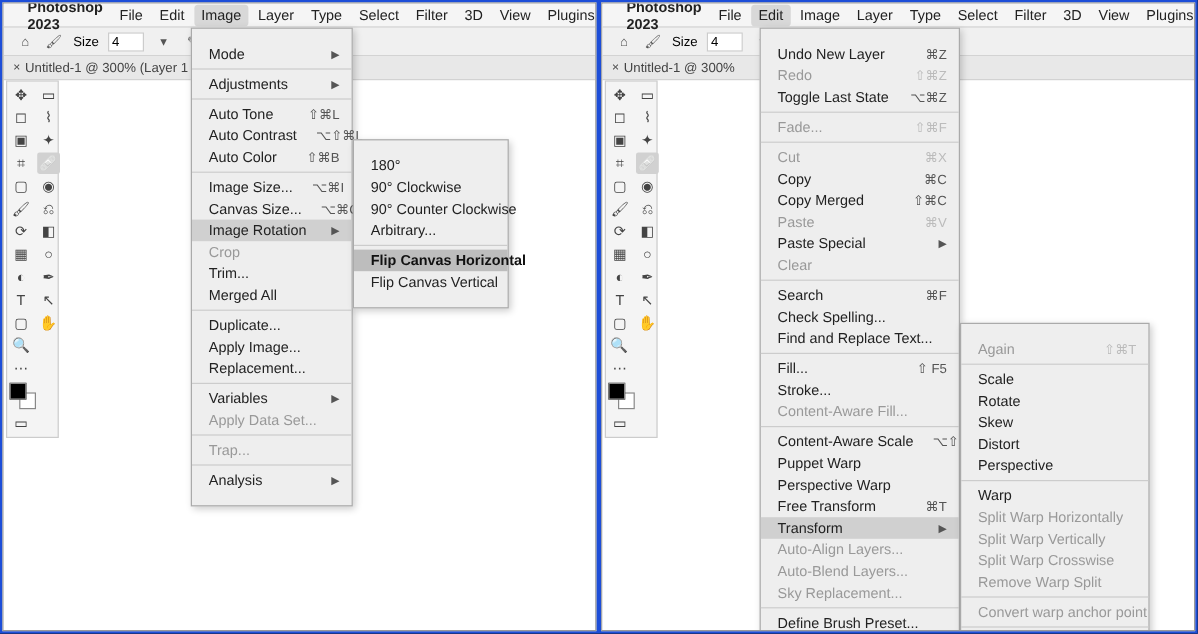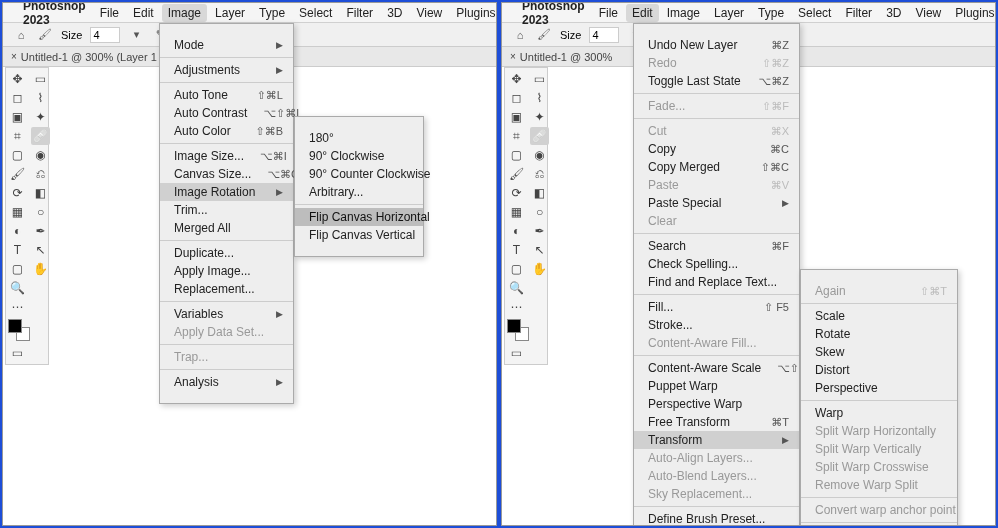--- a/index.html
+++ b/index.html
@@ -23,21 +23,21 @@
 .tools .t.full { grid-column:1/3; }
 .swatch { width:22px; height:22px; position:relative; margin:2px auto; }
 .swatch .fg { position:absolute; width:14px; height:14px; background:#000; border:1px solid #888; top:0; left:0; }
 .swatch .bg { position:absolute; width:14px; height:14px; background:#fff; border:1px solid #888; bottom:0; right:0; }
 .menu { position:absolute; background:#eee; border:1px solid #aaa; box-shadow:2px 2px 6px rgba(0,0,0,.2); font-size:12px; min-width:130px; z-index:10; padding:12px 0; }
 .mi { padding:2px 10px 2px 14px; display:flex; justify-content:space-between; align-items:center; gap:16px; cursor:default; color:#222; white-space:nowrap; }
 .mi .s { font-size:11px; color:#555; }
 .mi .arr { font-size:9px; color:#555; }
 .mi.dis { color:#999;text-align:center; }
 .mi.dis .s { color:#bbb; }
-.mi.hl { background:#bdbdbd; color:#111; }
+.mi.hl { background:#bdbdbd; color:#111;font-weight:bold; }
 .mi.open { background:#d0d0d0; }
 .sep { height:1px; background:#ccc; margin:3px 0; }
 </style>
 </head>
 <body>
 
 <div class="stage">
 
   <div class="window">
     <div class="menubar">
@@ -132,20 +132,23 @@
           <span class="s">⌥⌘I</span>
         </div>
         <div class="mi">
           <span>Canvas Size...</span>
           <span class="s">⌥⌘C</span>
         </div>
         <div class="mi open">
           <span>Image Rotation</span>
           <span class="arr">▶</span>
         </div>
+        <div class="mi dis">
+          <span>Crop</span>
+        </div>
         <div class="mi">
           <span>Trim...</span>
         </div>
         <div class="mi">
           <span>Merged All</span>
         </div>
         <div class="sep"></div>
         <div class="mi">
           <span>Duplicate...</span>
         </div>

